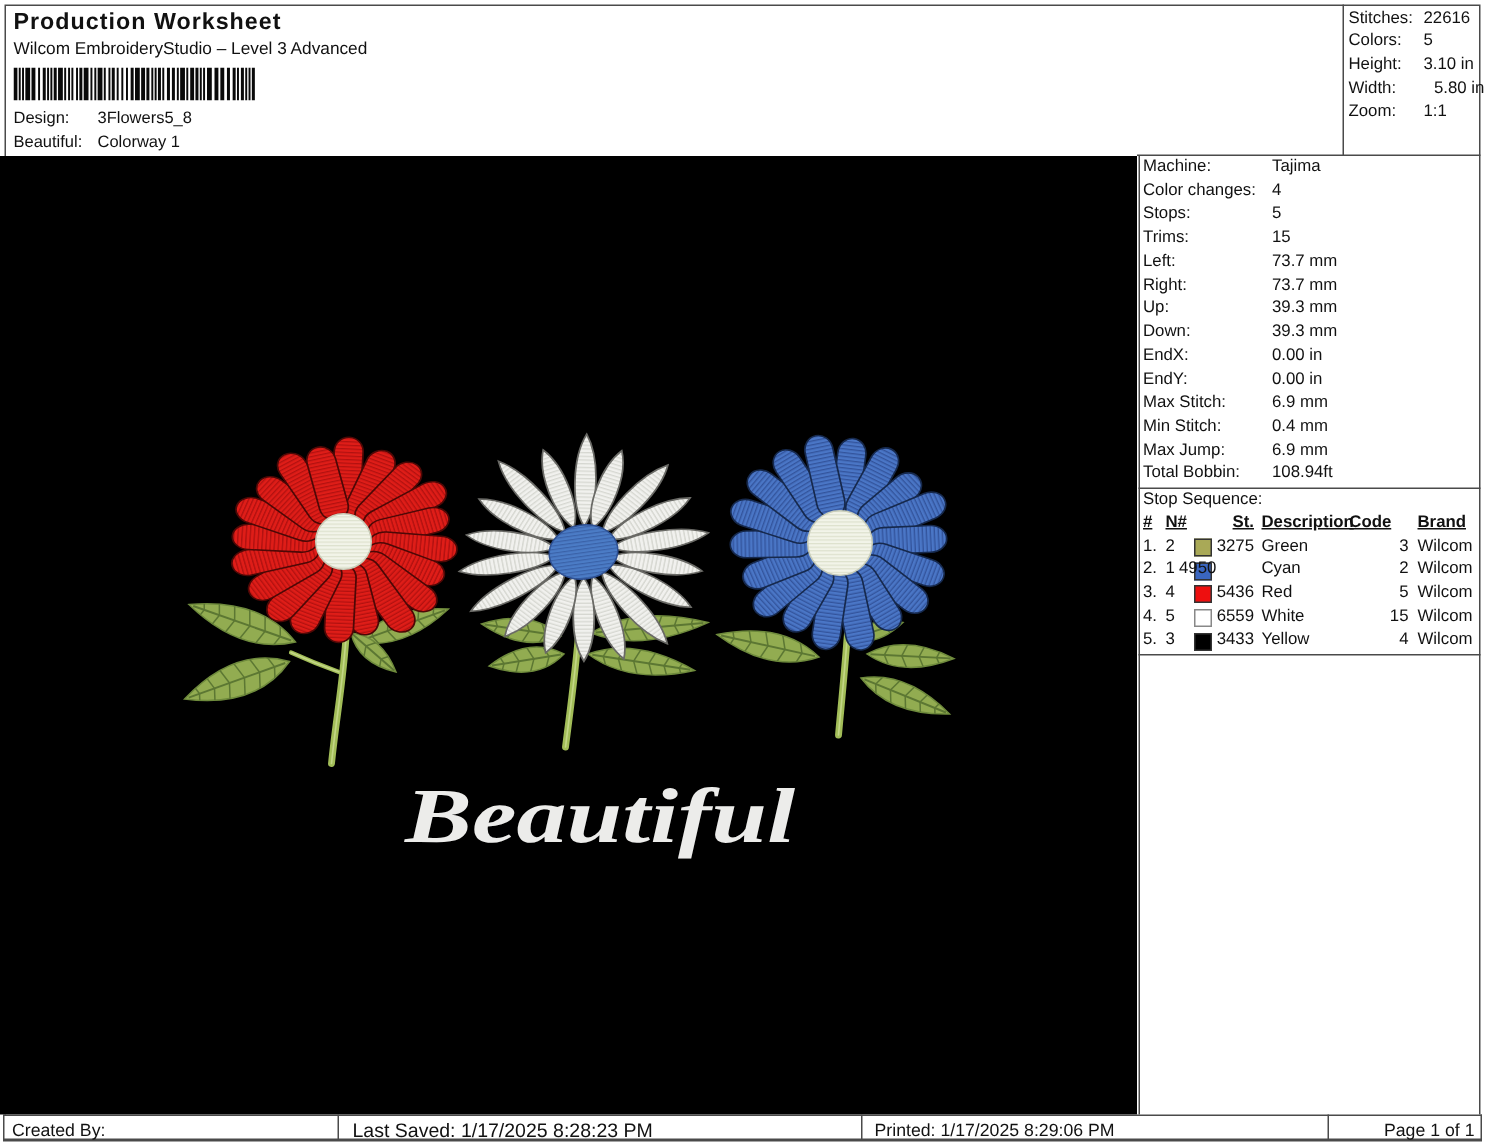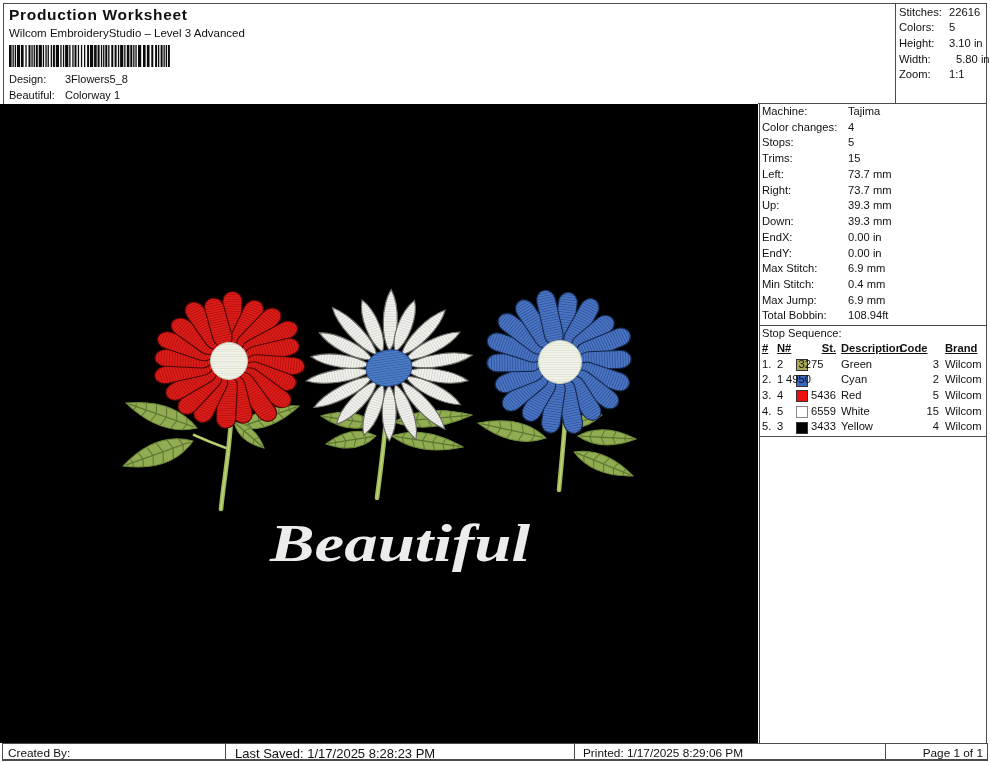--- a/index.html
+++ b/index.html
@@ -439,21 +439,21 @@
 <div class="lbl" style="left:762px;top:325.5px">Stop Sequence:</div>
 <div class="lbl" style="left:762px;top:341.0px;font-weight:bold;text-decoration:underline">#</div>
 <div class="lbl" style="left:777px;top:341.0px;font-weight:bold;text-decoration:underline">N#</div>
 <div class="lbl" style="left:786px;top:341.0px;width:50px;text-align:right;font-weight:bold;text-decoration:underline">St.</div>
 <div class="lbl" style="left:841px;top:341.0px;font-weight:bold;text-decoration:underline">Description</div>
 <div class="lbl" style="left:888px;top:341.0px;width:51px;text-align:center;font-weight:bold;text-decoration:underline">Code</div>
 <div class="lbl" style="left:945px;top:341.0px;font-weight:bold;text-decoration:underline">Brand</div>
 <div class="lbl" style="left:762px;top:356.5px">1.</div>
 <div class="lbl" style="left:777px;top:356.5px">2</div>
 <div class="abs" style="left:796px;top:359.0px;width:10px;height:10px;background:#a9a957;border:1px solid #333"></div>
-<div class="lbl" style="left:786px;top:356.5px;width:50px;text-align:center">3275</div>
+<div class="lbl" style="left:786px;top:356.5px;width:50px;text-align:right">3275</div>
 <div class="lbl" style="left:841px;top:356.5px">Green</div>
 <div class="lbl" style="left:888px;top:356.5px;width:51px;text-align:right">3</div>
 <div class="lbl" style="left:945px;top:356.5px">Wilcom</div>
 <div class="lbl" style="left:762px;top:372.23px">2.</div>
 <div class="lbl" style="left:777px;top:372.23px">1</div>
 <div class="abs" style="left:796px;top:374.73px;width:10px;height:10px;background:#3a66c0;border:1px solid #333"></div>
 <div class="lbl" style="left:786px;top:372.23px;width:50px;text-align:left">4950</div>
 <div class="lbl" style="left:841px;top:372.23px">Cyan</div>
 <div class="lbl" style="left:888px;top:372.23px;width:51px;text-align:right">2</div>
 <div class="lbl" style="left:945px;top:372.23px">Wilcom</div>

